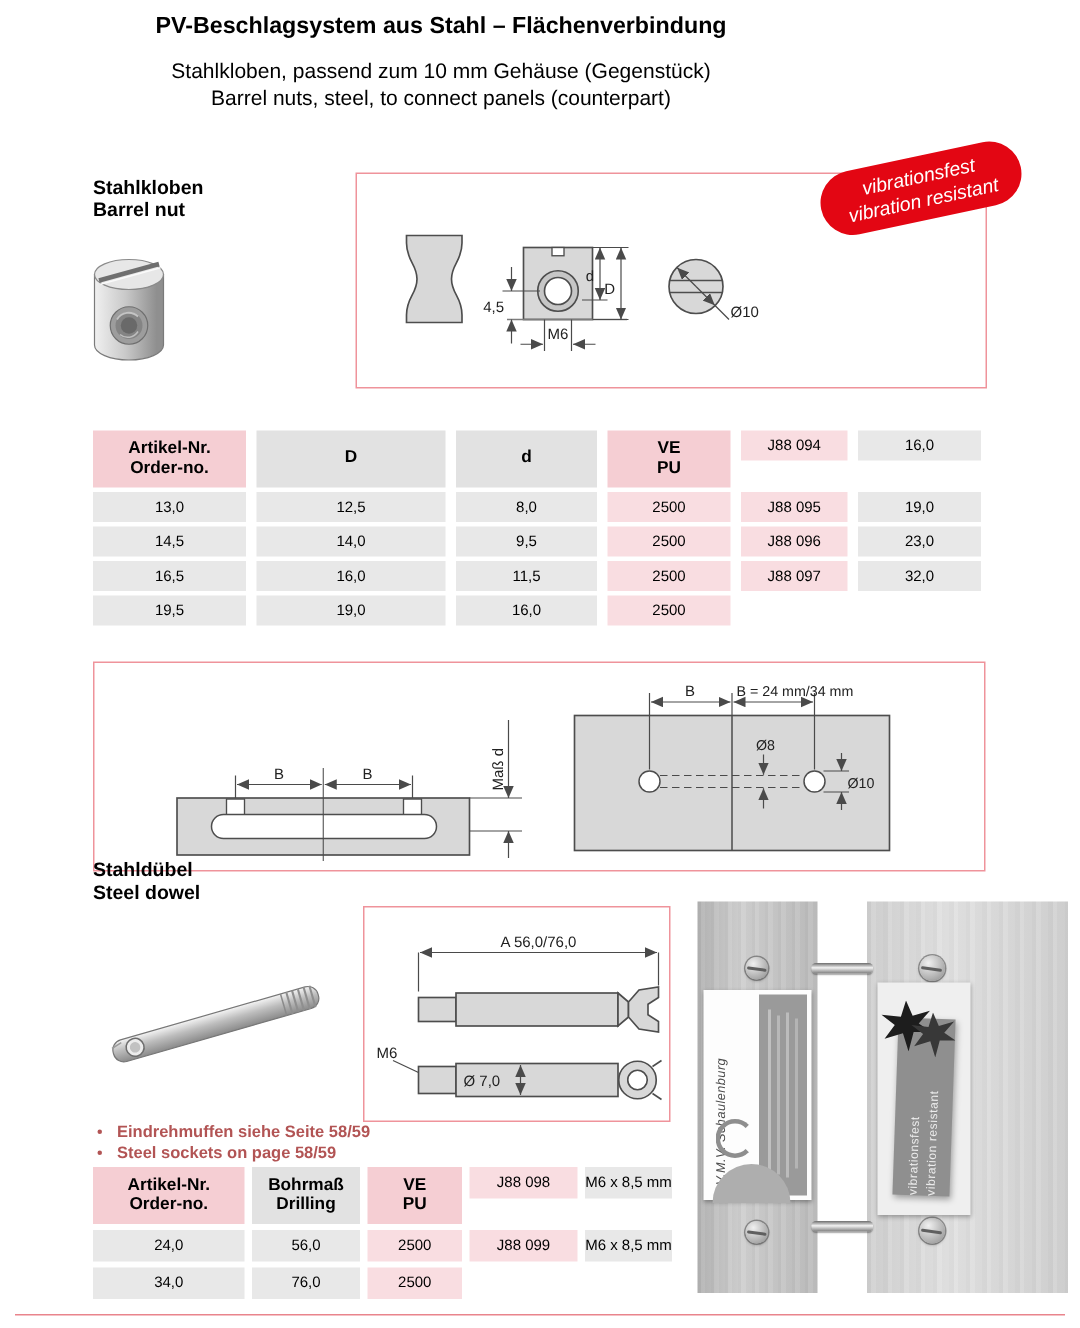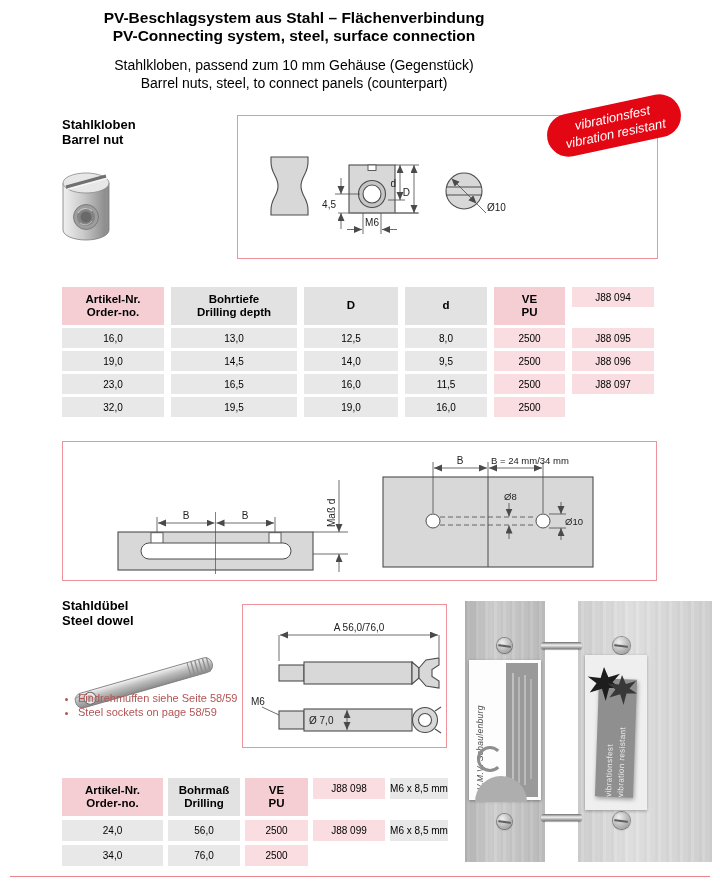--- a/index.html
+++ b/index.html
@@ -24,22 +24,22 @@
   .grid{display:grid;}
   .t1{left:62px;top:287px;grid-template-columns:102px 126px 94px 82px 71px 82px;column-gap:7px;row-gap:3px;}
   .t2{left:62px;top:778px;grid-template-columns:101px 72px 63px 72px 58px;column-gap:5px;row-gap:4px;}
   .hc{height:38px;display:flex;flex-direction:column;justify-content:center;align-items:center;
       font-weight:bold;font-size:11.5px;line-height:13.5px;text-align:center;}
   .dc{height:20px;display:flex;align-items:center;justify-content:center;font-size:10px;}
   .t2 .dc{height:21px;}
   .hp{background:var(--pinkH);} .hg{background:var(--grayH);}
   .cp{background:var(--pinkC);} .cg{background:var(--grayC);}
   .hc span:empty{display:none;}
-  .notes{left:66px;top:692px;margin:0;padding:0 0 0 12px;font-size:11px;line-height:13.5px;
-         color:var(--notered);}
+  .notes{left:66px;top:749px;margin:0;padding:0 0 0 12px;font-size:11px;line-height:13.5px;
+         color:var(--notered);font-weight:bold;}
   .rule{left:10px;top:876px;width:700px;border-top:1.5px solid #e9848c;}
   svg text{font-family:"Liberation Sans","DejaVu Sans",sans-serif;fill:#222;}
   
   .photo{left:465px;top:601px;width:247px;height:261px;background:#fff;}
   .panel{position:absolute;top:0;height:261px;}
   .panelL{left:0;width:80px;background:
      linear-gradient(90deg,rgba(0,0,0,.10),rgba(255,255,255,.12) 35%,rgba(0,0,0,.06)),
      repeating-linear-gradient(90deg,#c1c1c1 0 2px,#cccccc 2px 5px,#c5c5c5 5px 9px);}
   .panelR{left:113px;width:134px;background:
      linear-gradient(90deg,rgba(0,0,0,.05),rgba(255,255,255,.14) 40%,rgba(0,0,0,.05)),
@@ -79,21 +79,20 @@
   <svg width="0" height="0" style="position:absolute">
     <defs>
       <marker id="ah" markerWidth="9" markerHeight="8" refX="8" refY="3.5" orient="auto-start-reverse" markerUnits="userSpaceOnUse">
         <path d="M0,0 L8,3.5 L0,7 Z" fill="#4a4a4a"></path>
       </marker>
     </defs>
   </svg>
 
   <div class="abs titles">
     <div class="t-main">PV-Beschlagsystem aus Stahl – Flächenverbindung</div>
-    <div class="t-main">PV-Connecting system, steel, surface connection</div>
     <div class="subs">
       <div class="t-sub">Stahlkloben, passend zum 10 mm Gehäuse (Gegenstück)</div>
       <div class="t-sub">Barrel nuts, steel, to connect panels (counterpart)</div>
     </div>
   </div>
 
   <div class="abs seclabel" style="left:62px;top:117px;">
     <div>Stahlkloben</div>
     <div>Barrel nut</div>
   </div>
@@ -173,24 +172,20 @@
     <div>vibrationsfest</div>
     <div>vibration resistant</div>
   </div>
 
   <div class="abs grid t1">
     <div class="hc hp">
         <span>Artikel-Nr.</span>
         <span>Order-no.</span>
       </div>
     <div class="hc hg">
-        <span>Bohrtiefe</span>
-        <span>Drilling depth</span>
-      </div>
-    <div class="hc hg">
         <span>D</span>
       </div>
     <div class="hc hg">
         <span>d</span>
       </div>
     <div class="hc hp">
         <span>VE</span>
         <span>PU</span>
       </div>
 
@@ -274,21 +269,21 @@
       <g stroke="#4a4a4a" stroke-width="0.8">
         <line x1="486" y1="72" x2="503" y2="72"></line>
         <line x1="486" y1="86" x2="503" y2="86"></line>
         <line x1="498" y1="60" x2="498" y2="72" marker-end="url(#ah)"></line>
         <line x1="498" y1="98" x2="498" y2="86" marker-end="url(#ah)"></line>
       </g>
       <text x="502" y="83" font-size="9.5" text-anchor="start">Ø10</text>
     </svg>
   </div>
 
-  <div class="abs seclabel" style="left:62px;top:598px;">
+  <div class="abs seclabel" style="left:62px;top:572px;">
     <div>Stahldübel</div>
     <div>Steel dowel</div>
   </div>
 
   <svg class="abs" style="left:55px;top:633px;" width="180" height="100" viewBox="0 0 180 100">
     <defs>
       <linearGradient id="gRod" x1="0" y1="0" x2="0" y2="1">
         <stop offset="0" stop-color="#f4f4f4"></stop>
           <stop offset="0.45" stop-color="#bdbdbd"></stop>
         <stop offset="1" stop-color="#8a8a8a"></stop>

